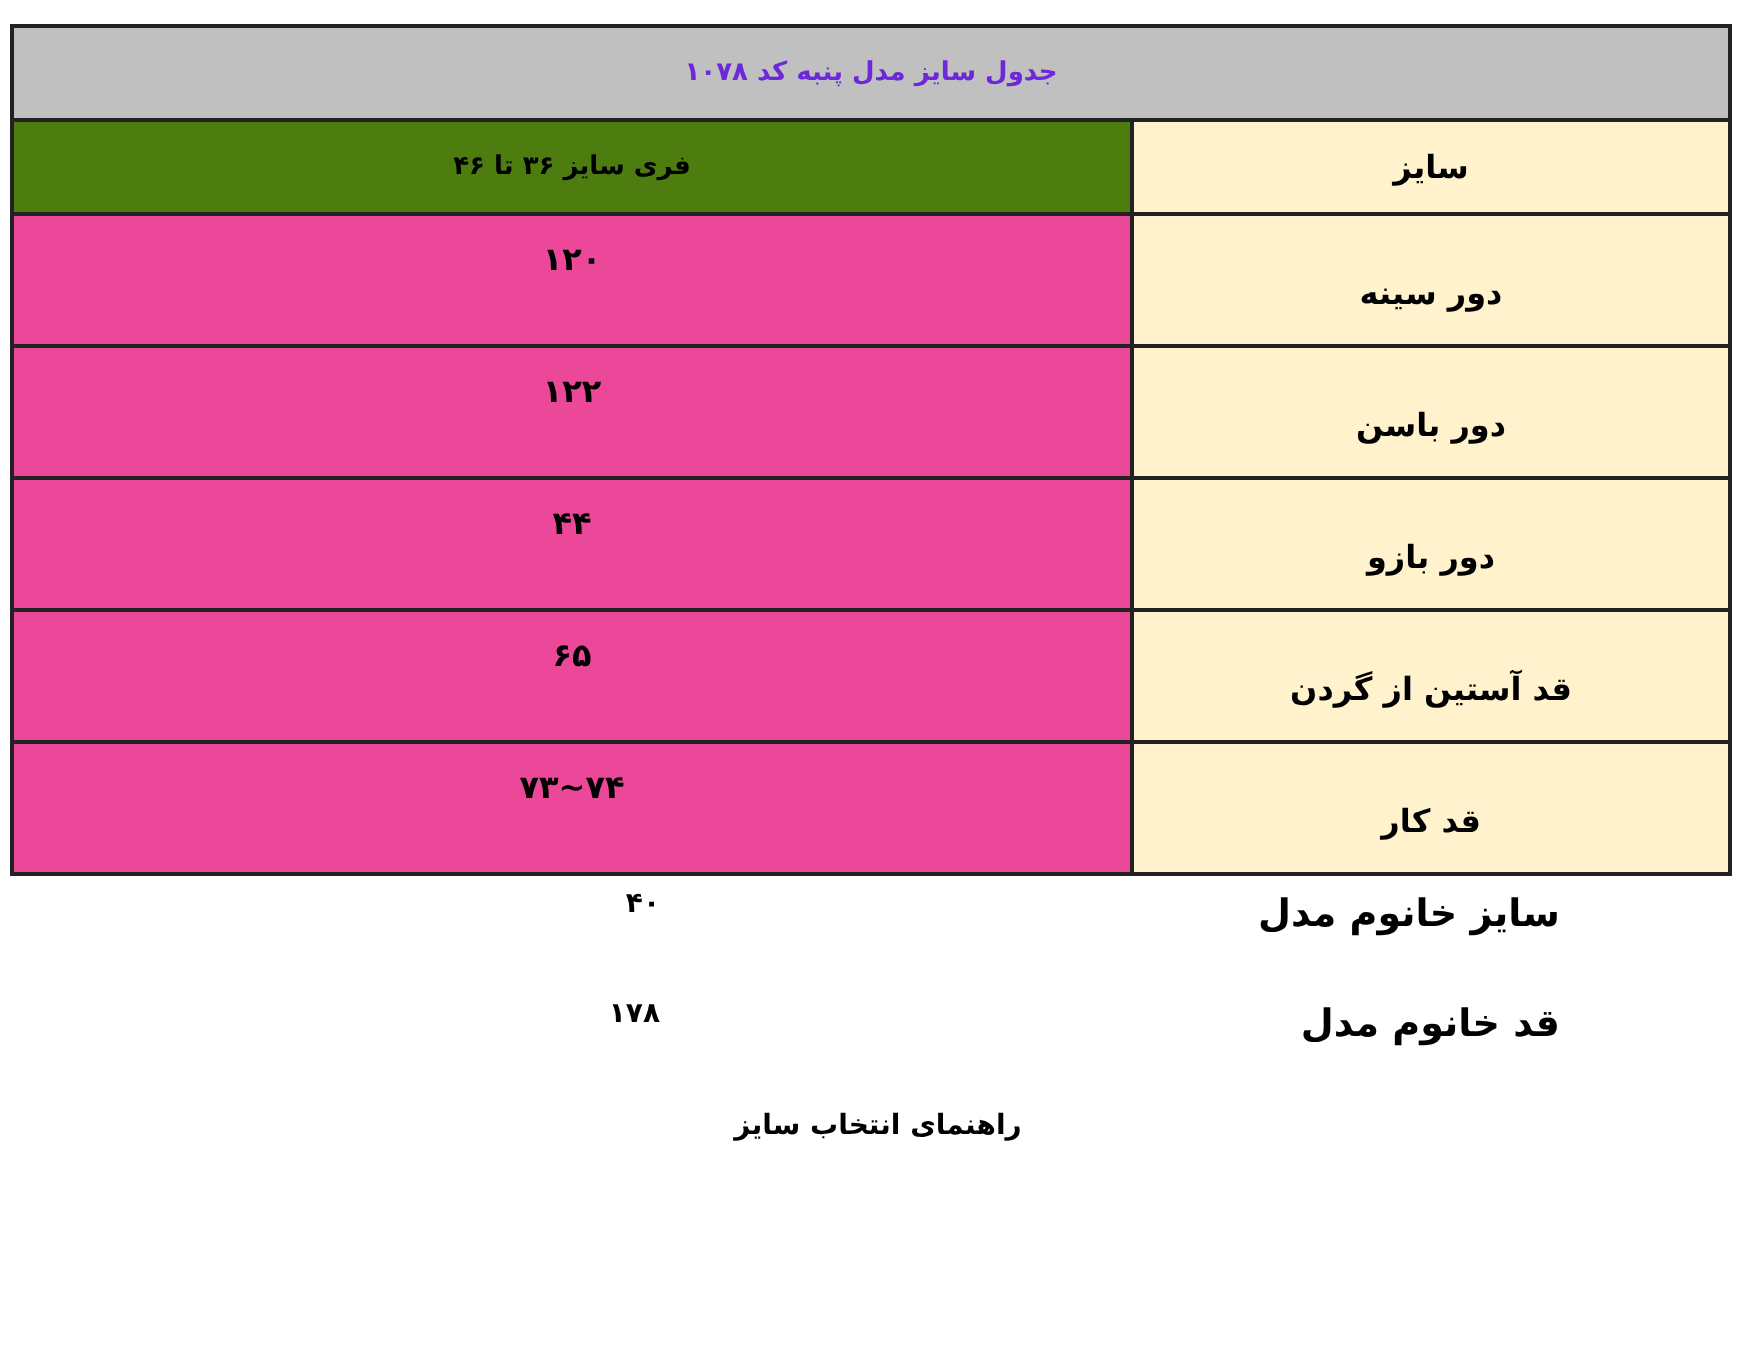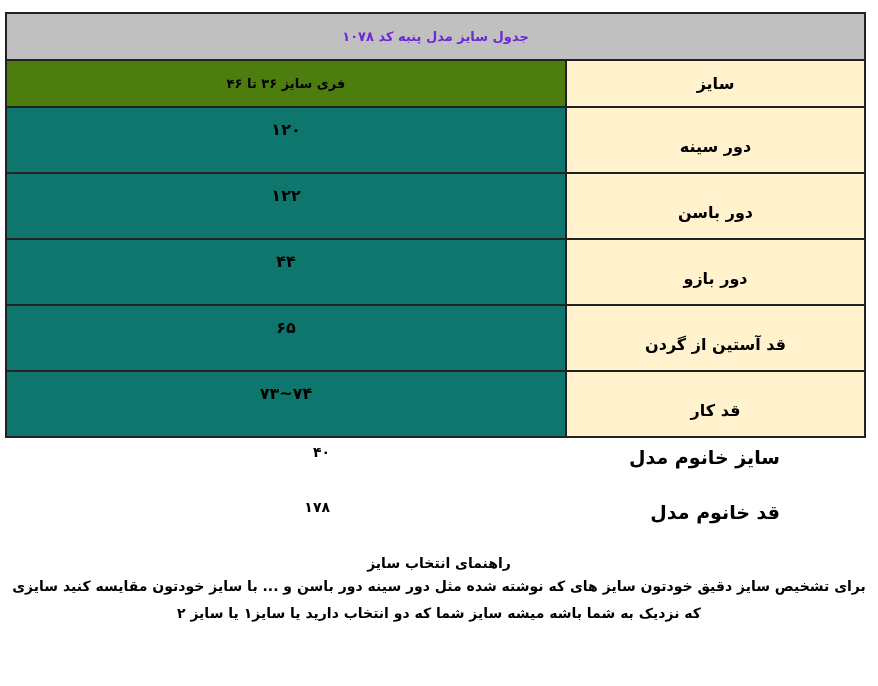--- a/index.html
+++ b/index.html
@@ -16,21 +16,21 @@
       border: 2px solid #222;
       text-align: center; vertical-align: middle;
       font-weight: bold; padding: 0;
     }
     .row-banner td { background: #ff0000; color: #ffffff; height: 42px; font-size: 18px; }
     .row-title td { background: #c0c0c0; color: #6d28d9; height: 45px; font-size: 13px; }
     .row-size td.label { background: #fff2cc; height: 45px; font-size: 16px; }
     .row-size td.value { background: #4d7c0f; font-size: 13px; font-weight: bold; }
     .row-measure td { height: 52px; font-size: 16px; }
     .row-measure td.label { background: #fff2cc; padding-top: 12px; }
-    .row-measure td.value { background: #0f766e; vertical-align: top; padding-top: 12px; }
+    .row-measure td.value { background: #ec4899; vertical-align: top; padding-top: 12px; }
     .col-label { width: 299px; }
     .col-value { width: 560px; }
 
     .model-info { position: absolute; left: 0; top: 440px; width: 878px; direction: rtl; }
     .model-row { position: relative; height: 55px; }
     .model-label {
       position: absolute; right: 98px; top: 6px; font-size: 19px; font-weight: bold;
     }
     .model-value {
       position: absolute; left: 240px; width: 90px; text-align: right; top: 4px;
@@ -88,14 +88,13 @@
     <span class="model-value">۴۰</span>
   </div>
   <div class="model-row">
     <span class="model-label">قد خانوم مدل</span>
     <span class="model-value">۱۷۸</span>
   </div>
 </div>
 
 <div class="guide">
   <div class="guide-title">راهنمای انتخاب سایز</div>
-  <div class="guide-text">برای تشخیص سایز دقیق خودتون سایز های که نوشته شده مثل دور سینه دور باسن و ... با سایز خودتون مقایسه کنید سایزی که نزدیک به شما باشه میشه سایز شما که دو انتخاب دارید یا سایز۱ یا سایز ۲</div>
 </div>
 
 </body></html>

